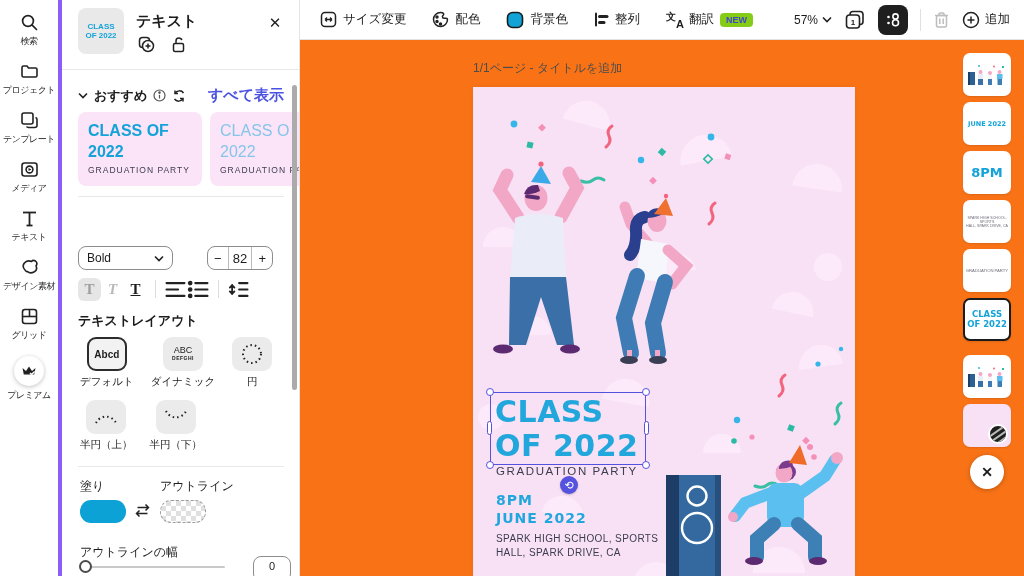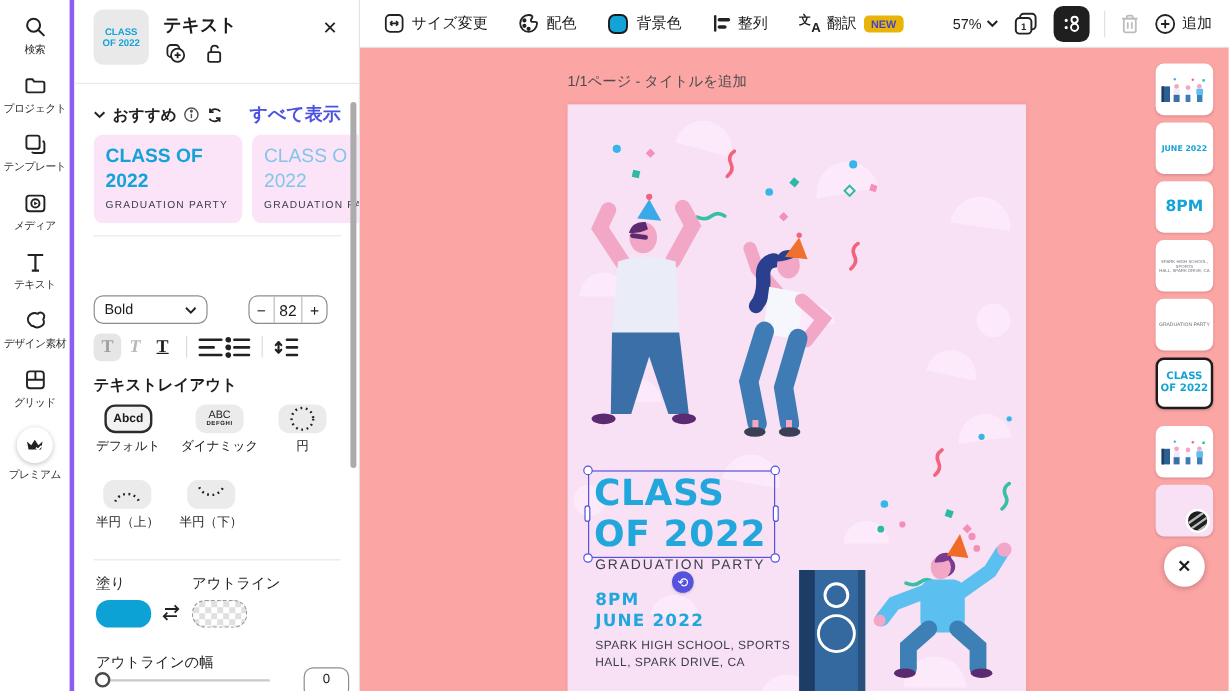--- a/index.html
+++ b/index.html
@@ -41,21 +41,21 @@
   .step-minus { width:21px; border-right:1px solid #bbb; }
   .step-val { width:23px; font-size:11.5px; cursor:text; }
   .step-plus { width:21px; border-left:1px solid #bbb; }
   .stylerow { position:absolute; left:16px; top:277px; width:206px; height:24px; display:flex; align-items:center; }
   .sbtn { width:23px; height:23px; border-radius:6px; display:flex; align-items:center; justify-content:center; cursor:pointer;
     font-family:"Liberation Serif", serif; font-size:15px; font-weight:bold; color:#1c1c1c; }
   .sep-v { width:1px; height:18px; background:#dcdcdc; margin:0 8px; }
   .sec-title { position:absolute; left:16px; font-size:13px; font-weight:bold; color:#1c1c1c; }
   .lay-row { position:absolute; left:18px; display:flex; gap:17px; }
   .lay-opt { display:flex; flex-direction:column; align-items:center; gap:4px; cursor:pointer; }
-  .lay-box { width:40px; height:24px; background:#ebebeb; border-radius:9px; display:flex; align-items:center; justify-content:center;
+  .lay-box { width:40px; height:34px; background:#ebebeb; border-radius:9px; display:flex; align-items:center; justify-content:center;
     font-size:10px; font-weight:bold; color:#1c1c1c; }
   .lay-box.sel { background:#f2f2f2; border:2px solid #2c2c2c; }
   .lay-opt .lab { font-size:10.5px; color:#1c1c1c; white-space:nowrap; }
   .dyn { display:flex; flex-direction:column; align-items:center; line-height:8px; }
   .dyn .a { font-size:9px; font-weight:400; }
   .dyn .b { font-size:5px; font-weight:800; letter-spacing:0.5px; }
   .fill-label { position:absolute; font-size:12px; color:#1c1c1c; }
   .swatch { position:absolute; top:500px; width:46px; height:23px; border-radius:11px; cursor:pointer; }
   .swatch.fill { left:18px; background:#0da2d6; }
   .swatch.outline { left:98px; border:1px dashed #9a9a9a;
@@ -67,32 +67,32 @@
   .slider-knob { position:absolute; left:-1px; top:-6px; width:13px; height:13px; background:#fff; border:2px solid #4b4b4b; border-radius:50%; cursor:grab; }
   .ow-value { position:absolute; left:173px; top:-10px; width:38px; height:26px; border:1.5px solid #8d8d8d; border-radius:8px;
     font-size:11px; color:#1c1c1c; display:flex; align-items:flex-start; justify-content:center; padding-top:3px; background:#fff; }
   .p-scroll { position:absolute; left:230px; top:85px; width:5px; height:305px; background:#ababab; border-radius:3px; cursor:grab; }
 
   
   .topbar { position:absolute; left:300px; top:0; width:724px; height:40px; background:#fff; border-bottom:1px solid #e1e1e1;
     display:flex; align-items:center; }
   .tb-left { display:flex; align-items:center; gap:26px; margin-left:20px; }
   .tb-btn { display:flex; align-items:center; gap:6px; font-size:12.5px; color:#1c1c1c; cursor:pointer; white-space:nowrap; }
-  .newpill { background:#eab308; color:#4146c8; font-size:9px; font-weight:bold; padding:2px 6px; border-radius:4px; }
+  .newpill { background:#84cc16; color:#4146c8; font-size:9px; font-weight:bold; padding:2px 6px; border-radius:4px; }
   .tb-right { margin-left:auto; display:flex; align-items:center; gap:12px; margin-right:14px; }
   .zoomctl { display:flex; align-items:center; gap:4px; font-size:12px; color:#1c1c1c; cursor:pointer; }
   .darkbtn { width:30px; height:30px; border-radius:8px; background:#1f1f1f; display:flex; align-items:center; justify-content:center; cursor:pointer; }
   .tb-sep { width:1px; height:22px; background:#e0e0e0; }
   .addbtn { display:flex; align-items:center; gap:5px; font-size:12.5px; color:#1c1c1c; cursor:pointer; }
   .translate-glyph { position:relative; width:17px; height:16px; }
   .translate-glyph .z1 { position:absolute; left:0; top:-2px; font-size:10px; font-weight:bold; }
   .translate-glyph .z2 { position:absolute; right:-1px; bottom:-2px; font-size:11px; font-weight:bold; }
 
   
-  .canvas { position:absolute; left:300px; top:40px; width:724px; height:536px; background:#fca5a5; }
+  .canvas { position:absolute; left:300px; top:40px; width:724px; height:536px; background:#f97316; }
   .page-label { position:absolute; left:173px; top:20px; font-size:12px; color:#4c4c4c; }
   .poster { position:absolute; left:173px; top:47px; width:382px; height:500px; background:#f8e1f4; overflow:hidden;
     box-shadow:0 0 5px rgba(0,0,0,.08); }
   .poster svg { position:absolute; left:0; top:0; }
   .po-headline { position:absolute; left:22px; top:308px; font-family:"DejaVu Sans", sans-serif; font-weight:800;
     font-size:30px; line-height:34px; color:#22a7dc; letter-spacing:0.5px; white-space:nowrap; }
   .po-sub { position:absolute; left:23px; top:378px; font-size:11.5px; color:#3c3c50; letter-spacing:1.6px; white-space:nowrap; }
   .po-time { position:absolute; left:23px; top:405px; font-family:"DejaVu Sans", sans-serif; font-weight:800; font-size:14px; color:#22a7dc; letter-spacing:1px; }
   .po-date { position:absolute; left:23px; top:423px; font-family:"DejaVu Sans", sans-serif; font-weight:800; font-size:14px; color:#22a7dc; letter-spacing:1px; }
   .po-addr { position:absolute; left:23px; top:445px; font-size:10px; line-height:13.5px; color:#3c3c50; letter-spacing:0.4px; white-space:nowrap; }

